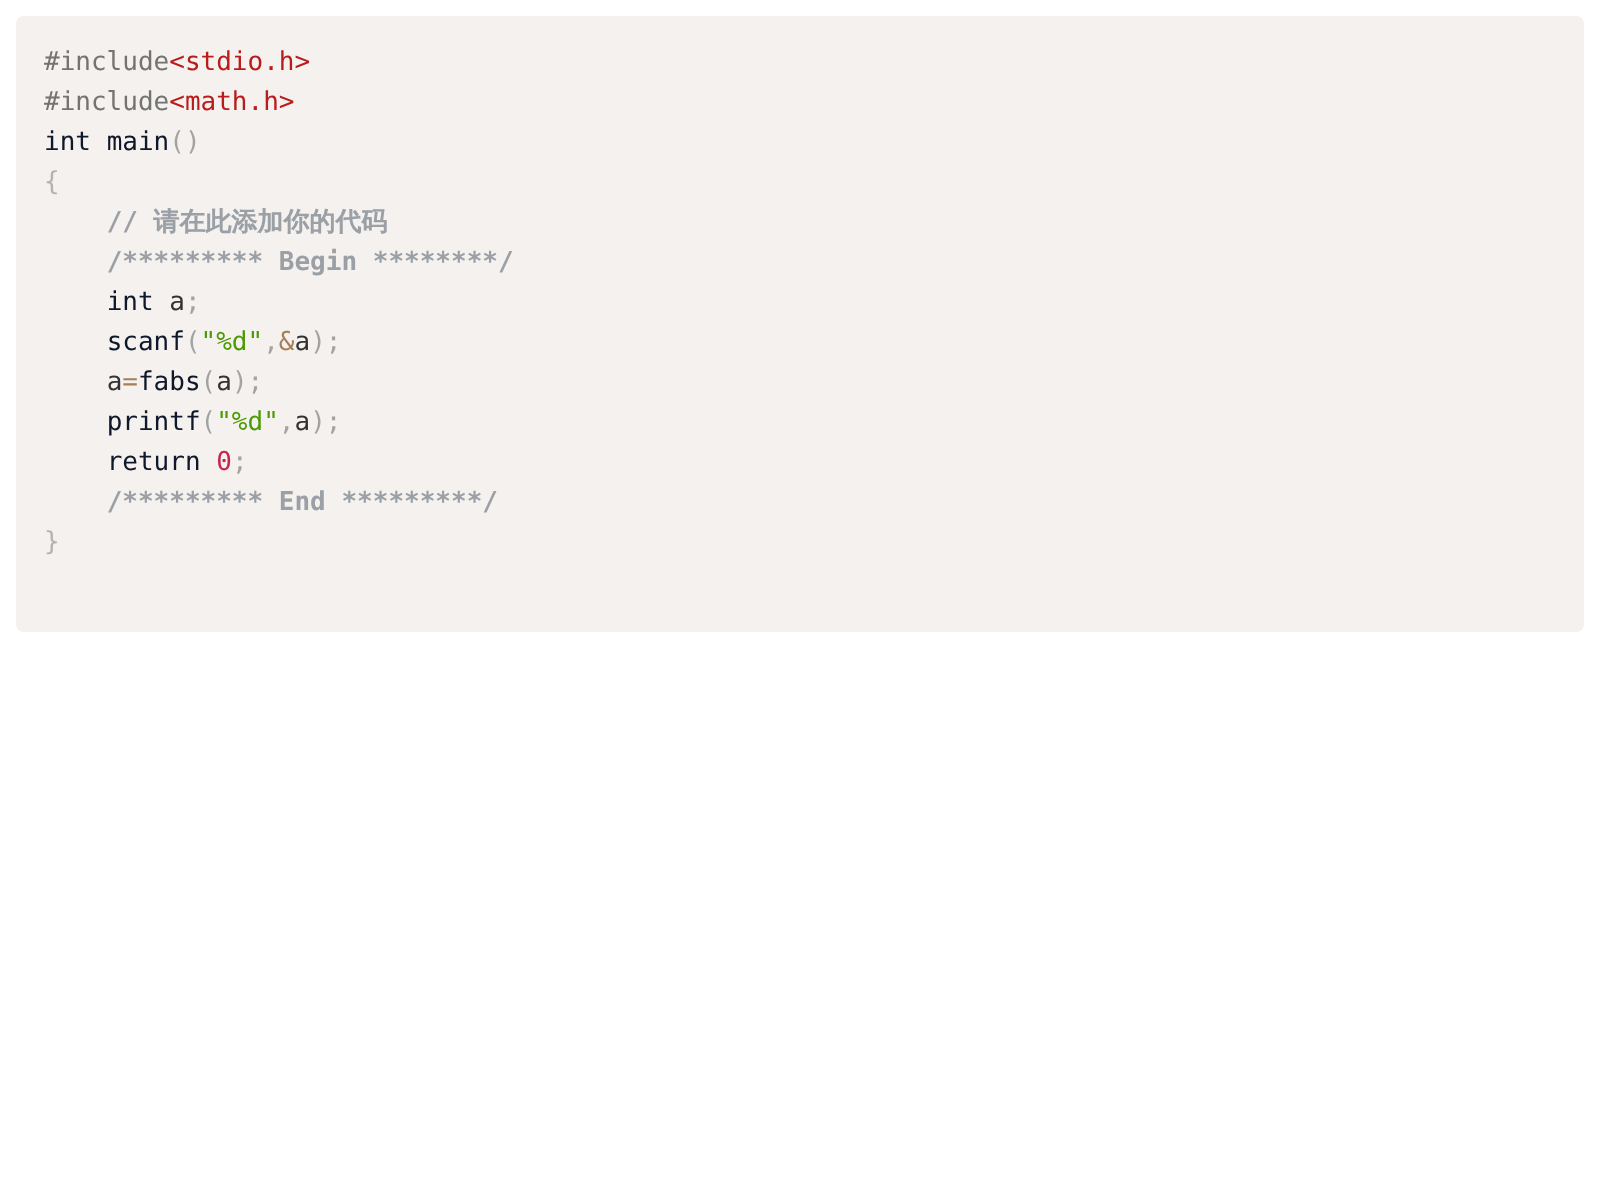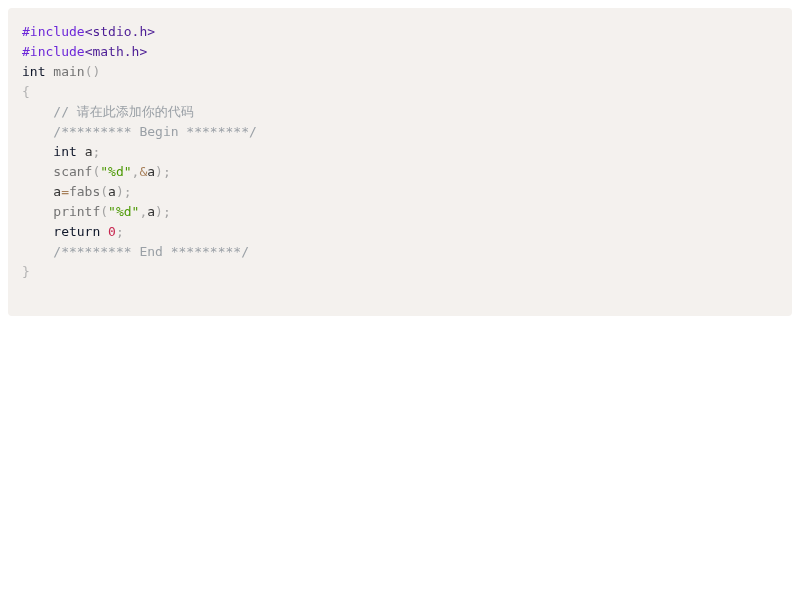--- a/index.html
+++ b/index.html
@@ -34,31 +34,31 @@
     padding: 0 14px;
     font-family: "DejaVu Sans Mono", "Liberation Mono", monospace;
     font-size: 13px;
     line-height: 20px;
     white-space: pre;
     color: #404040;
     -webkit-font-smoothing: antialiased;
   }
   .ln { display: block; height: 20px; }
   
-  .t-pre   { color: #6d28d9; }  
-  .t-inc   { color: #4c1d95; }  
+  .t-pre   { color: #737373; }  
+  .t-inc   { color: #b91c1c; }  
   .t-str   { color: #4d9a06; }
   .t-kw    { color: #0f172a; }  
-  .t-fn    { color: #737373; }  
+  .t-fn    { color: #0f172a; }  
   .t-num   { color: #c7254e; }  
   .t-punc  { color: #a3a3a3; }  
   .t-brace { color: #b3b3b3; }
   .t-op    { color: #a67f59; }  
   .t-id    { color: #333333; }  
-  .t-cmt   { color: #9aa0a6; }  
+  .t-cmt   { color: #9aa0a6; font-weight: bold; }  
 </style>
 </head>
 <body>
 
 <div id="app">
   <div id="code-block">
     <pre class="code" id="code-lines"><span class="ln"><span class="t-pre">#include</span><span class="t-inc">&lt;stdio.h&gt;</span></span><span class="ln"><span class="t-pre">#include</span><span class="t-inc">&lt;math.h&gt;</span></span><span class="ln"><span class="t-kw">int</span><span class="t-id"> </span><span class="t-fn">main</span><span class="t-punc">()</span></span><span class="ln"><span class="t-brace">{</span></span><span class="ln"><span class="t-id">    </span><span class="t-cmt">// 请在此添加你的代码</span></span><span class="ln"><span class="t-id">    </span><span class="t-cmt">/********* Begin ********/</span></span><span class="ln"><span class="t-id">    </span><span class="t-kw">int</span><span class="t-id"> </span><span class="t-id">a</span><span class="t-punc">;</span></span><span class="ln"><span class="t-id">    </span><span class="t-fn">scanf</span><span class="t-punc">(</span><span class="t-str">"%d"</span><span class="t-punc">,</span><span class="t-op">&amp;</span><span class="t-id">a</span><span class="t-punc">);</span></span><span class="ln"><span class="t-id">    </span><span class="t-id">a</span><span class="t-op">=</span><span class="t-fn">fabs</span><span class="t-punc">(</span><span class="t-id">a</span><span class="t-punc">);</span></span><span class="ln"><span class="t-id">    </span><span class="t-fn">printf</span><span class="t-punc">(</span><span class="t-str">"%d"</span><span class="t-punc">,</span><span class="t-id">a</span><span class="t-punc">);</span></span><span class="ln"><span class="t-id">    </span><span class="t-kw">return</span><span class="t-id"> </span><span class="t-num">0</span><span class="t-punc">;</span></span><span class="ln"><span class="t-id">    </span><span class="t-cmt">/********* End *********/</span></span><span class="ln"><span class="t-brace">}</span></span></pre>
   </div>
 </div>
 

